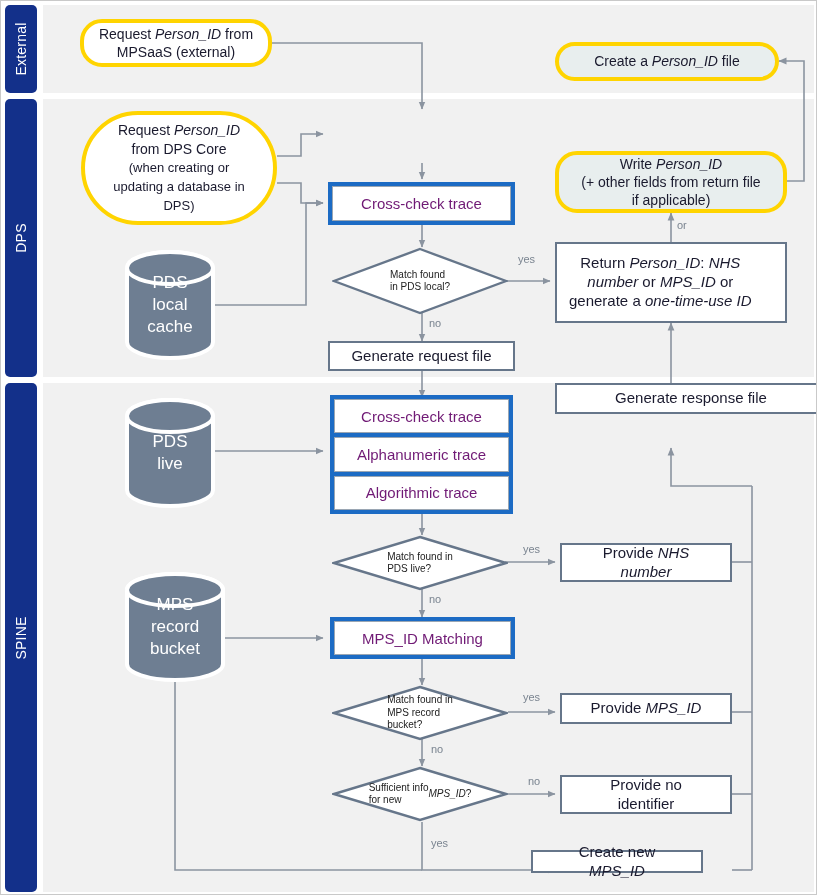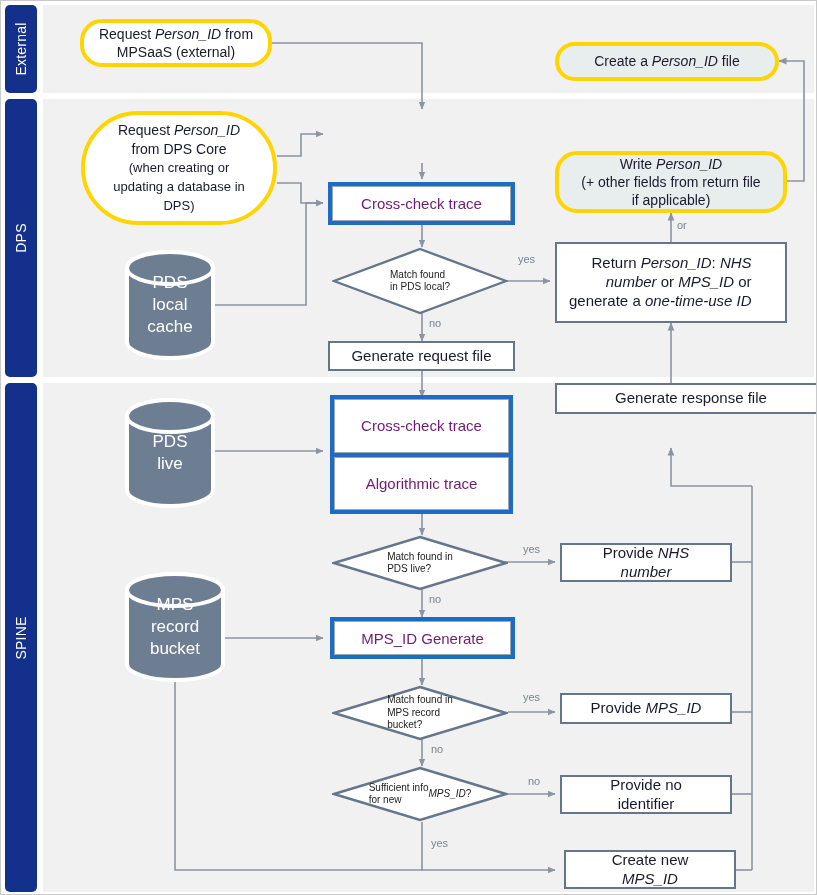--- a/index.html
+++ b/index.html
@@ -165,38 +165,39 @@
   </div>
 
   <div class="diamond" style="left:331px;top:246px;width:176px;height:68px;">
     <svg width="176" height="68" viewBox="0 0 176 68">
       <path d="M88,2 L174,34 L88,66 L2,34 Z" fill="#ffffff" stroke="#66768a" stroke-width="2.4"></path>
     </svg>
     <div class="dlabel">Match found<br>in PDS local?</div>
   </div>
 
   <div class="node rect" style="left:554px;top:241px;width:232px;height:81px;justify-content:flex-start;
-              text-align:right;padding:0 12px;">
+              text-align:center;padding:0 12px;">
     <div>Return <i>Person_ID</i>: <i>NHS<br>number</i> or <i>MPS_ID</i> or<br>generate a <i>one-time-use ID</i></div>
   </div>
 
   <div class="node rect" style="left:327px;top:340px;width:187px;height:30px;">
     <div>Generate request file</div>
   </div>
 
   <div class="cyl" style="left:123px;top:396px;width:92px;height:112px;">
     <svg width="92" height="112" viewBox="0 0 92 112">
       <path d="M3,19 a43,16 0 0 1 86,0 L89,93 a43,16 0 0 1 -86,0 Z" fill="#6E7E92" stroke="#ffffff" stroke-width="4"></path>
       <ellipse cx="46" cy="19" rx="43" ry="16" fill="#6E7E92" stroke="#ffffff" stroke-width="4"></ellipse>
     </svg>
     <div class="clabel">PDS<br>live</div>
   </div>
 
   <div class="bluebox" style="left:329px;top:394px;width:183px;height:119px;">
     <div class="inner">Cross-check trace</div>
+    <div class="inner">Alphanumeric trace</div>
     <div class="inner">Algorithmic trace</div>
   </div>
 
   <div class="node rect" style="left:554px;top:382px;width:272px;height:31px;">
     <div>Generate response file</div>
   </div>
 
   <div class="diamond" style="left:331px;top:534px;width:176px;height:56px;">
     <svg width="176" height="56" viewBox="0 0 176 56">
       <path d="M88,2 L174,28 L88,54 L2,28 Z" fill="#ffffff" stroke="#66768a" stroke-width="2.4"></path>
@@ -210,21 +211,21 @@
 
   <div class="cyl" style="left:123px;top:570px;width:102px;height:112px;">
     <svg width="102" height="112" viewBox="0 0 102 112">
       <path d="M3,19 a48,16 0 0 1 96,0 L99,93 a48,16 0 0 1 -96,0 Z" fill="#6E7E92" stroke="#ffffff" stroke-width="4"></path>
       <ellipse cx="51" cy="19" rx="48" ry="16" fill="#6E7E92" stroke="#ffffff" stroke-width="4"></ellipse>
     </svg>
     <div class="clabel">MPS<br>record<br>bucket</div>
   </div>
 
   <div class="bluebox" style="left:329px;top:616px;width:185px;height:42px;">
-    <div class="inner">MPS_ID Generate</div>
+    <div class="inner">MPS_ID Matching</div>
   </div>
 
   <div class="diamond" style="left:331px;top:684px;width:176px;height:56px;">
     <svg width="176" height="56" viewBox="0 0 176 56">
       <path d="M88,2 L174,28 L88,54 L2,28 Z" fill="#ffffff" stroke="#66768a" stroke-width="2.4"></path>
     </svg>
     <div class="dlabel">Match found in<br>MPS record<br>bucket?</div>
   </div>
 
   <div class="node rect" style="left:559px;top:692px;width:172px;height:31px;">
@@ -235,17 +236,17 @@
     <svg width="176" height="56" viewBox="0 0 176 56">
       <path d="M88,2 L174,28 L88,54 L2,28 Z" fill="#ffffff" stroke="#66768a" stroke-width="2.4"></path>
     </svg>
     <div class="dlabel">Sufficient info<br>for new<br><i>MPS_ID</i>?</div>
   </div>
 
   <div class="node rect" style="left:559px;top:774px;width:172px;height:39px;">
     <div>Provide no<br>identifier</div>
   </div>
 
-  <div class="node rect" style="left:563px;top:849px;width:172px;height:39px;">
+  <div class="node rect" style="left:530px;top:849px;width:172px;height:23px;">
     <div>Create new<br><i>MPS_ID</i></div>
   </div>
 
 </div>
 
 </body></html>

